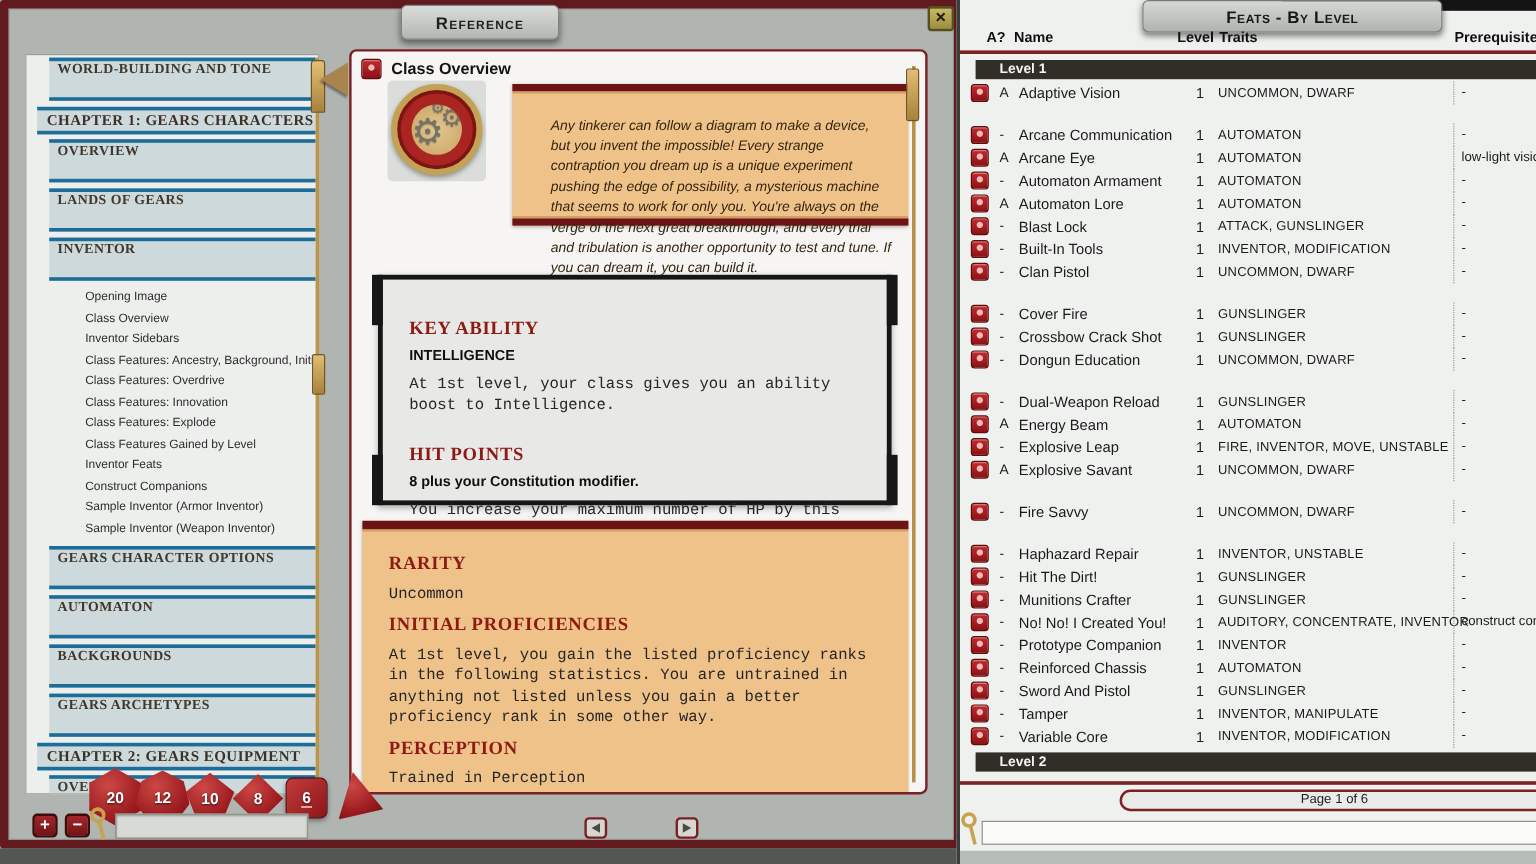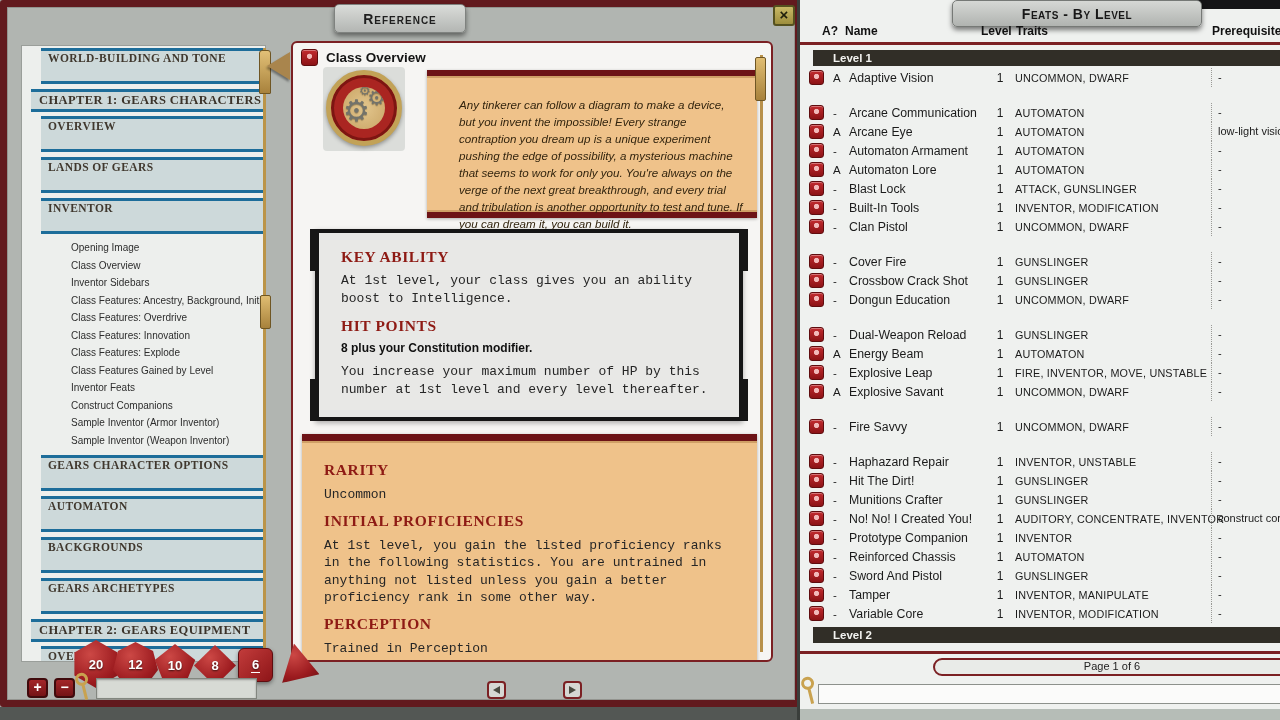--- a/index.html
+++ b/index.html
@@ -46,30 +46,30 @@
   .emblem-wrap{position:absolute;left:30px;top:24px;width:82px;height:84px;background:#dbddda;border-radius:4px;}
   .emblem{position:absolute;left:3px;top:3px;width:66px;height:66px;border-radius:50%;background:#aa2521;
     border:5px solid #c2a257;box-shadow:0 2px 4px rgba(0,0,0,.35), inset 0 0 0 3px #7d1512;}
   .emblem-core{position:absolute;left:12px;top:12px;right:12px;bottom:12px;border-radius:50%;
     background:radial-gradient(#e2c68d,#c9a465);overflow:hidden;}
   .gear{position:absolute;color:#73736a;text-shadow:0 1px 1px rgba(0,0,0,.3);line-height:1;font-family:"DejaVu Sans",sans-serif;}
   .gear.g1{font-size:30px;left:0px;top:9px;}
   .gear.g2{font-size:21px;right:-1px;top:1px;}
   .gear.g3{font-size:13px;left:16px;top:-3px;}
 
-  .quote-box{position:absolute;left:134px;top:27px;width:330px;height:148px;background:#efc28a;
+  .quote-box{position:absolute;left:134px;top:27px;width:330px;height:118px;background:#efc28a;
     border-top:6px solid #6d1316;border-bottom:6px solid #6d1316;box-sizing:border-box;padding:20px 14px 6px 32px;
     box-shadow:inset 0 2px 0 #cf9f66, inset 0 -2px 0 #cf9f66, 0 1px 3px rgba(0,0,0,.3);}
   .quote-text{margin:0;font-style:italic;font-size:11.6px;line-height:1.47;color:#33250f;}
 
   .key-box{position:absolute;left:22px;top:186px;width:428px;height:192px;background:#e8e8e6;border:4px solid #161616;
     box-sizing:border-box;padding:8px 22px;box-shadow:0 2px 5px rgba(0,0,0,.3);}
   .corner{position:absolute;width:9px;height:42px;background:#161616;}
   .corner.tl{left:-9px;top:-4px}.corner.tr{right:-9px;top:-4px}.corner.bl{left:-9px;bottom:-4px}.corner.br{right:-9px;bottom:-4px}
-  .red-heading{font-family:"Liberation Serif",serif;font-weight:700;font-size:15.5px;letter-spacing:.6px;color:#8e1a14;margin:7px 0 6px;}
+  .red-heading{font-family:"Liberation Serif",serif;font-weight:700;font-size:15.5px;letter-spacing:.6px;color:#8e1a14;margin:24px 0 6px;}
   .bold-line{font-weight:700;font-size:12px;color:#101010;margin:2px 0 8px;}
   .body-line{font-size:13px;line-height:1.35;color:#262626;margin:0 0 10px;font-family:Liberation Mono, monospace;}
 
   .details-box{position:absolute;left:9px;top:391px;width:455px;height:240px;background:#efc28a;border-top:7px solid #6d1316;
     box-sizing:border-box;padding:12px 22px;box-shadow:inset 0 2px 0 #cf9f66, 0 1px 3px rgba(0,0,0,.3);}
   .details-box .red-heading{margin:8px 0 7px;}
   .details-box .body-line{margin:0 0 5px;}
 
   .cw-scroll-line{position:absolute;right:8px;top:12px;bottom:8px;width:3px;background:#b8904a;}
   .cw-scroll-handle{position:absolute;right:5px;top:14px;width:9px;height:42px;background:linear-gradient(#e0bd72,#a8823c);
@@ -196,20 +196,21 @@
     <div class="quote-box">
       <p class="quote-text">Any tinkerer can follow a diagram to make a device, but you invent the impossible! Every strange contraption you dream up is a unique experiment pushing the edge of possibility, a mysterious machine that seems to work for only you. You're always on the verge of the next great breakthrough, and every trial and tribulation is another opportunity to test and tune. If you can dream it, you can build it.</p>
     </div>
 
     <div class="key-box">
       <div class="corner tl"></div>
       <div class="corner tr"></div>
       <div class="corner bl"></div>
       <div class="corner br"></div>
       <div class="red-heading">KEY ABILITY</div>
+      <div class="bold-line">INTELLIGENCE</div>
       <div class="body-line">At 1st level, your class gives you an ability boost to Intelligence.</div>
       <div class="red-heading">HIT POINTS</div>
       <div class="bold-line">8 plus your Constitution modifier.</div>
       <div class="body-line">You increase your maximum number of HP by this number at 1st level and every level thereafter.</div>
     </div>
 
     <div class="details-box">
       <div class="red-heading">RARITY</div>
       <div class="body-line">Uncommon</div>
       <div class="red-heading">INITIAL PROFICIENCIES</div>

